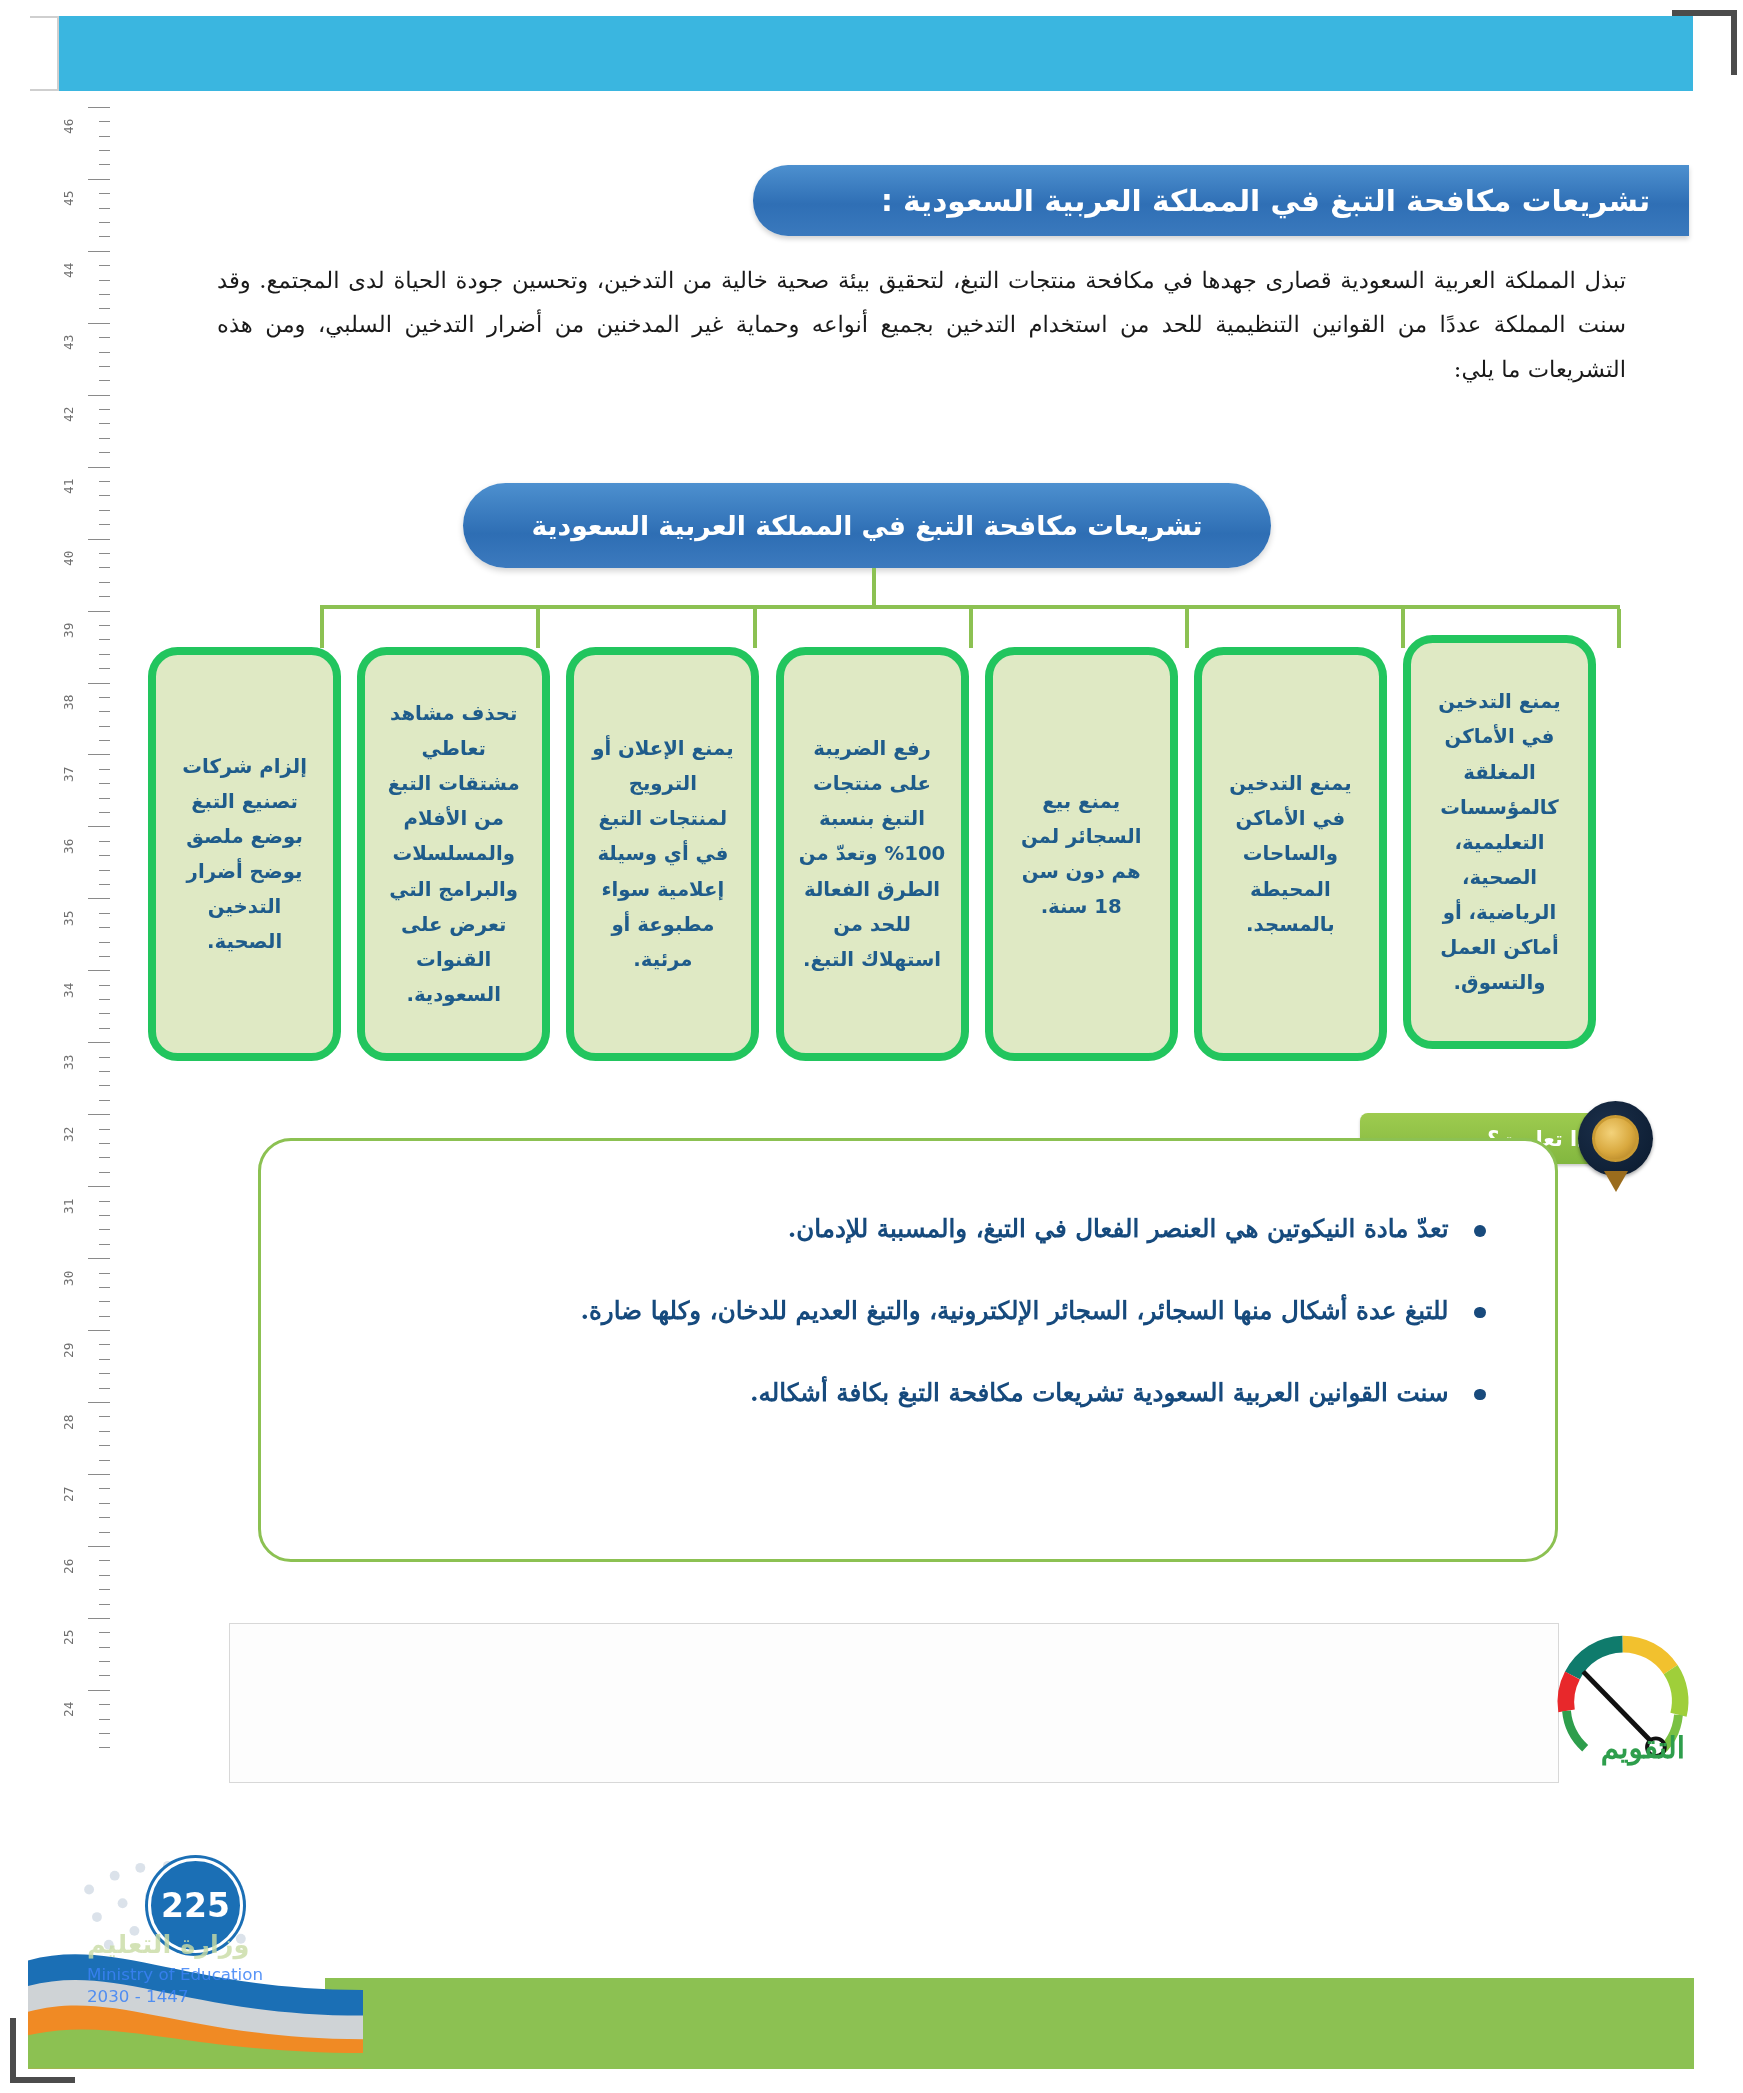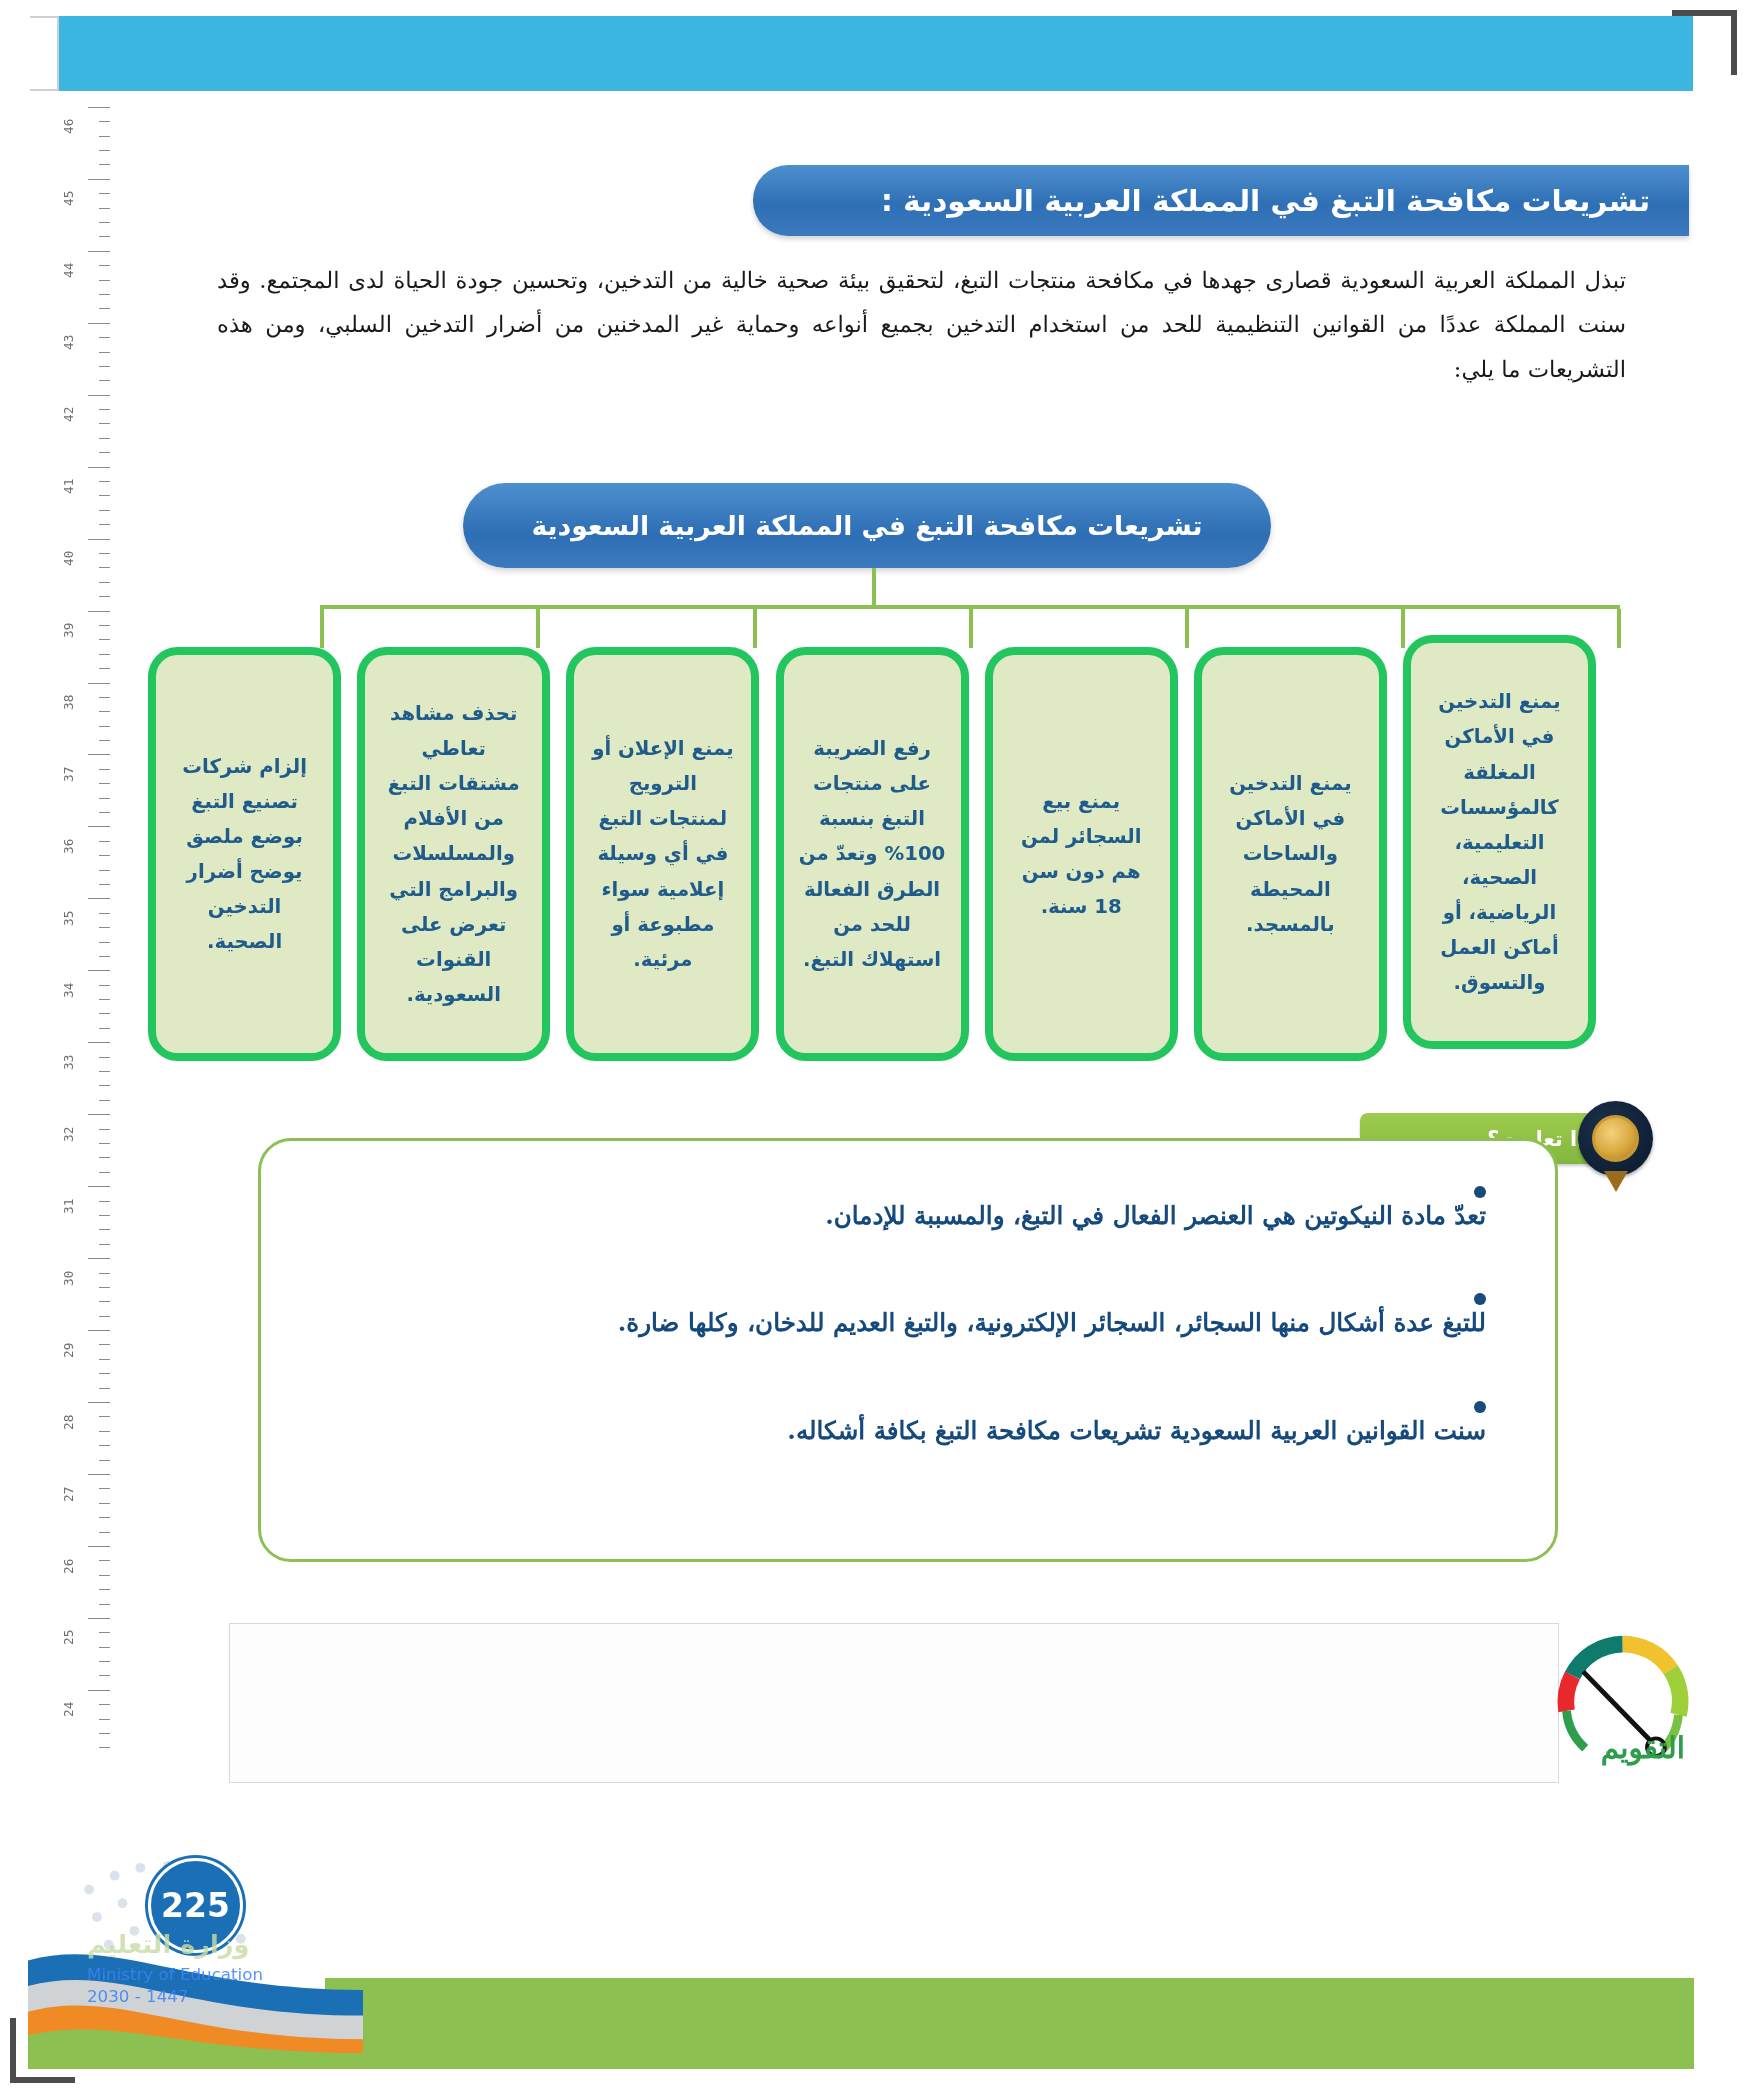--- a/index.html
+++ b/index.html
@@ -115,23 +115,24 @@
   }
   .learn-box {
     position: absolute; left: 258px; top: 1138px; width: 1300px; height: 424px;
     border: 3px solid #8cc152; border-radius: 33px; background: #ffffff;
   }
   .learn-list {
     position: absolute; left: 0; top: 1172px; width: 1537px;
     direction: rtl; padding-right: 51px;
   }
   .learn-item {
-    display: flex; flex-direction: column; align-items: flex-start;
+    display: flex; flex-direction: row; align-items: flex-start;
     justify-content: flex-start; margin-bottom: 45px;
     padding-left: 59px;
+    margin-top: 39px;
   }
   .learn-bullet {
     width: 11.8px; height: 11.8px; border-radius: 50%; background: #184a7c;
     margin-top: 13.8px; margin-left: 25.6px; flex: 0 0 auto;
   }
   .learn-text {
     color: #164a7d; font-size: 24.6px; font-weight: bold; line-height: 1.5;
     font-family: "DejaVu Serif", "Liberation Serif", serif; text-align: right;
     flex: 1 1 auto;
   }

